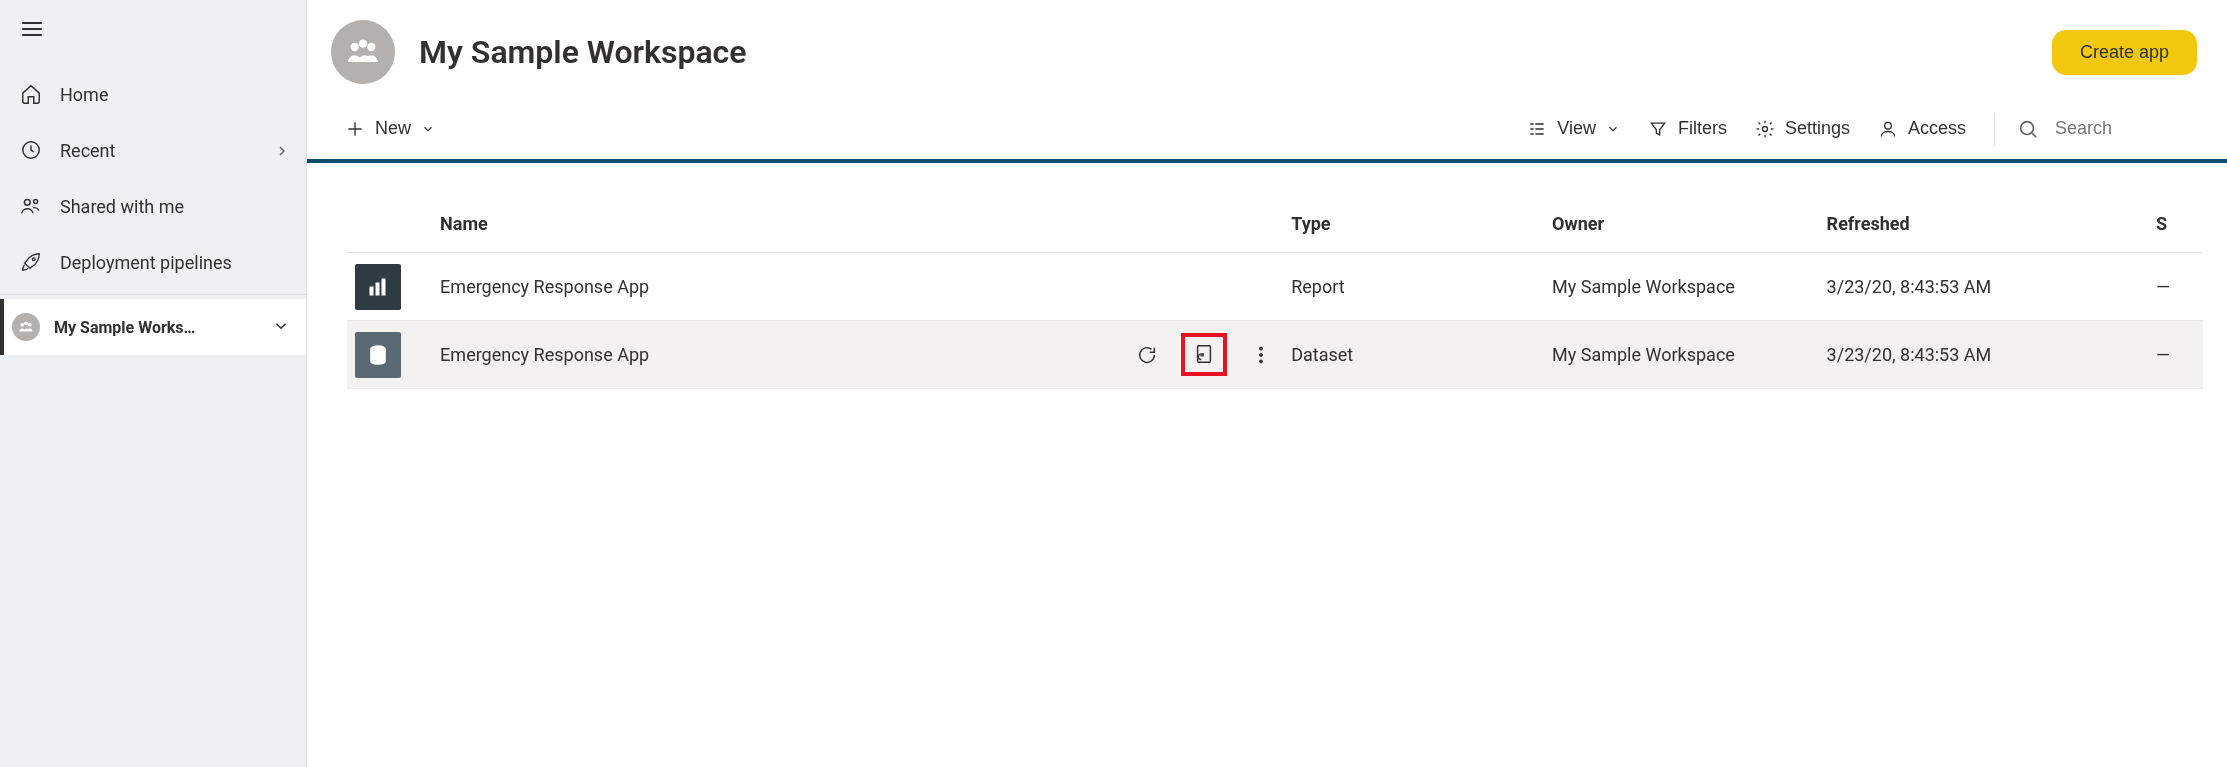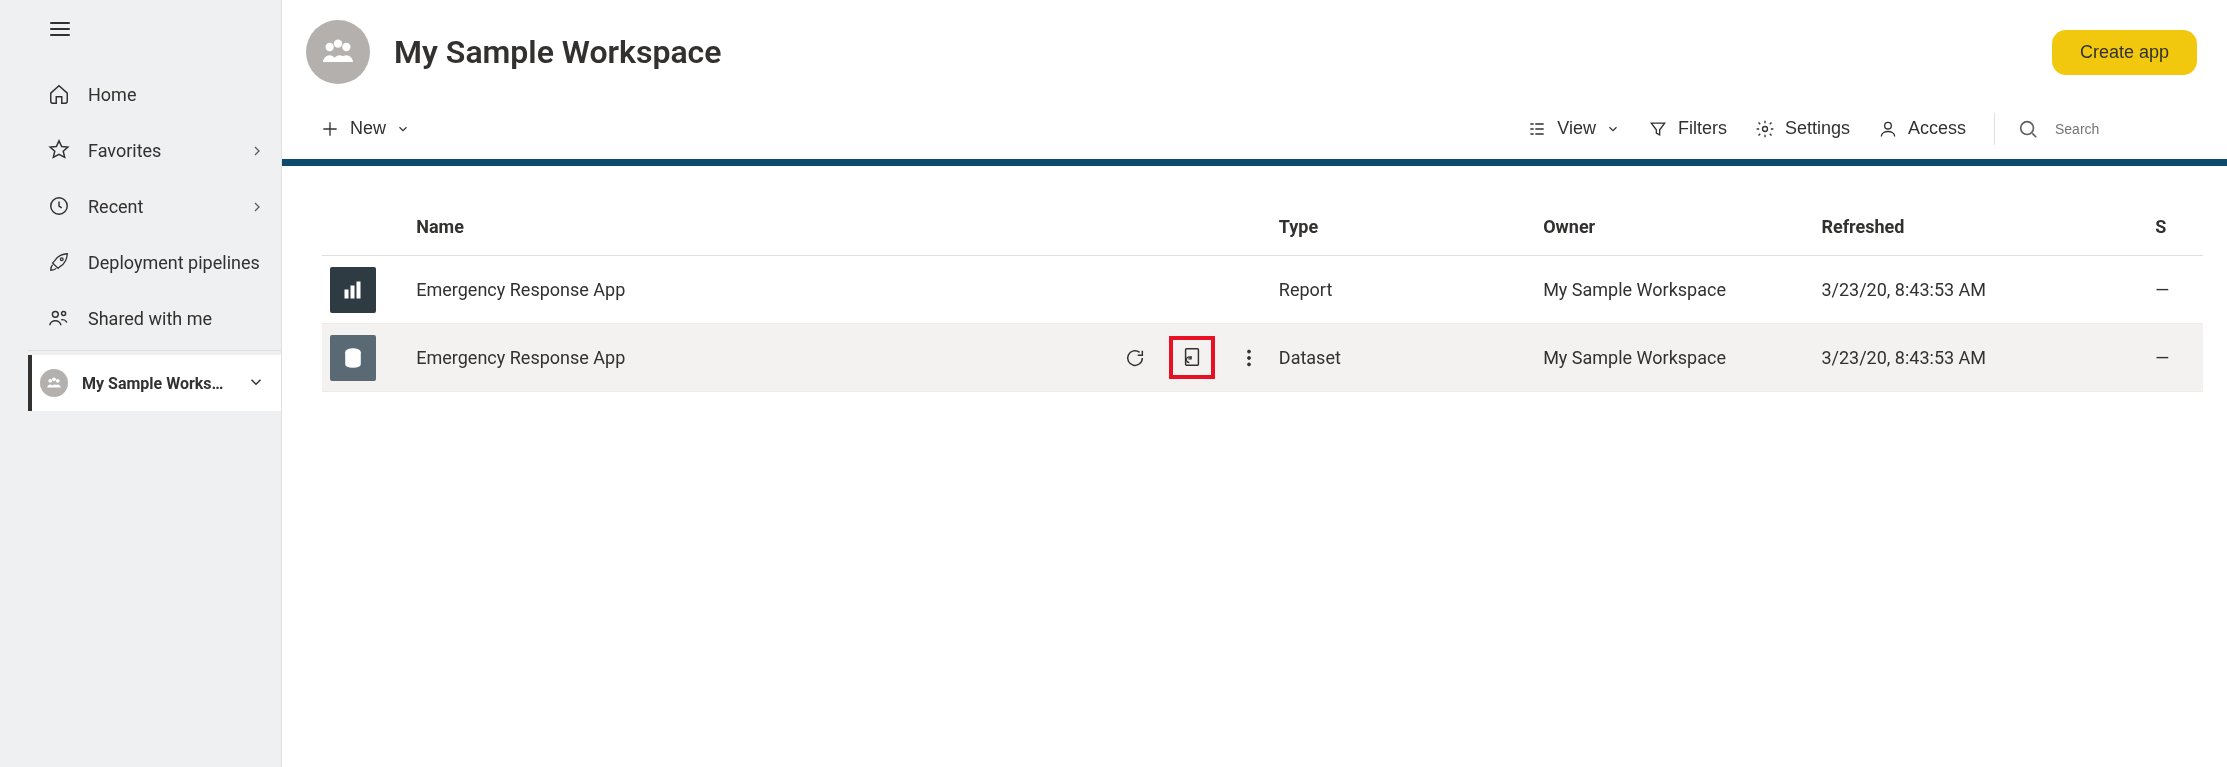--- a/index.html
+++ b/index.html
@@ -10,26 +10,25 @@
     background: #fff;
     overflow: hidden;
   }
   .app {
     display: flex;
     width: 100%;
     height: 100vh;
   }
   
   .sidebar {
-    width: 282px;
+    width: 307px;
     background: #eff0f1;
     border-right: 1px solid #e1dfdd;
     display: flex;
     flex-direction: column;
-    padding-left: 28px;
   }
   .hamburger {
     padding: 17px 20px 17px 20px;
   }
   .hamburger svg { width: 24px; height: 24px; display:block; }
   .nav-group { padding-top: 8px; }
   .nav-item {
     display: flex;
     align-items: center;
     height: 56px;
@@ -107,21 +106,21 @@
     font-weight: 400;
     border-radius: 14px;
     cursor: pointer;
     margin-right: 6px;
   }
   
   .toolbar {
     display: flex;
     align-items: center;
     padding: 6px 24px 12px 24px;
-    border-bottom: 7px solid #0c4a6e;
+    border-bottom: 4px solid #0c4a6e;
     gap: 0;
     justify-content: flex-end;
   }
   .tool-btn {
     display: inline-flex;
     align-items: center;
     padding: 8px 14px;
     font-size: 18px;
     color: #323130;
     cursor: pointer;
@@ -132,21 +131,21 @@
   .tool-btn svg { width:20px;height:20px;stroke:#323130; }
   .tool-btn .caret { width:14px;height:14px;}
   .toolbar-spacer { flex:1; }
   .toolbar-divider { width:1px;height:32px;background:#e1dfdd;margin:0 14px; }
   .search-box {
     display:flex;align-items:center;gap:16px;
     padding: 6px 8px;
   }
   .search-box svg { width:22px;height:22px;stroke:#605e5c;}
   .search-box input {
-    border:none;outline:none;font-size:14px;color:#0f766e;background:transparent;
+    border:none;outline:none;font-size:18px;color:#0f766e;background:transparent;
     width: 140px;
   }
 
   
   .table-wrap {
     padding: 36px 24px 0 40px;
   }
   .table {
     width: 100%;
     border-collapse: collapse;
@@ -214,63 +213,50 @@
         <span class="nav-icon">
           <svg viewBox="0 0 24 24" fill="none">
               <path d="M3 11l9-8 9 8v9a2 2 0 0 1-2 2h-4v-7h-6v7H5a2 2 0 0 1-2-2z" stroke="#323130" stroke-width="1.6"></path>
             </svg>
         </span>
         <span class="nav-label">Home</span>
       </div>
       <div class="nav-item">
         <span class="nav-icon">
           <svg viewBox="0 0 24 24" fill="none">
-              <path d="M12 2l2.9 6.2 6.8.6-5.1 4.5 1.6 6.7L12 16.8 5.8 20l1.6-6.7L2.3 8.8l6.8-.6z" stroke="#323130" stroke-width="1.6"></path>
-            </svg>
-        </span>
-        <span class="nav-label">Favorites</span>
-        <span class="chevron">
-          <svg viewBox="0 0 24 24" fill="none">
-              <path d="M9 6l6 6-6 6" stroke="#605e5c" stroke-width="2"></path>
-            </svg>
-        </span>
-      </div>
-      <div class="nav-item">
-        <span class="nav-icon">
-          <svg viewBox="0 0 24 24" fill="none">
               <circle cx="12" cy="12" r="9" stroke="#323130" stroke-width="1.6"></circle>
               <path d="M12 7v5l3 2" stroke="#323130" stroke-width="1.6"></path>
             </svg>
         </span>
         <span class="nav-label">Recent</span>
         <span class="chevron">
           <svg viewBox="0 0 24 24" fill="none">
               <path d="M9 6l6 6-6 6" stroke="#605e5c" stroke-width="2"></path>
             </svg>
         </span>
       </div>
       <div class="nav-item">
         <span class="nav-icon">
           <svg viewBox="0 0 24 24" fill="none">
-              <path d="M5 15c-2 2-2 6-2 6s4 0 6-2m-2-8c3-6 10-8 14-8 0 4-2 11-8 14l-2 2-6-6z" stroke="#323130" stroke-width="1.4"></path>
-              <circle cx="15" cy="9" r="1.5" stroke="#323130" stroke-width="1.4"></circle>
-            </svg>
-        </span>
-        <span class="nav-label">Deployment pipelines</span>
-      </div>
-      <div class="nav-item">
-        <span class="nav-icon">
-          <svg viewBox="0 0 24 24" fill="none">
               <circle cx="8" cy="8" r="3.2" stroke="#323130" stroke-width="1.6"></circle>
               <path d="M2 20c0-3 3-5 6-5s6 2 6 5" stroke="#323130" stroke-width="1.6"></path>
               <circle cx="17" cy="7" r="2.2" stroke="#323130" stroke-width="1.6"></circle>
               <path d="M14.5 14c2-.5 5 .5 6 3" stroke="#323130" stroke-width="1.6"></path>
             </svg>
         </span>
         <span class="nav-label">Shared with me</span>
+      </div>
+      <div class="nav-item">
+        <span class="nav-icon">
+          <svg viewBox="0 0 24 24" fill="none">
+              <path d="M5 15c-2 2-2 6-2 6s4 0 6-2m-2-8c3-6 10-8 14-8 0 4-2 11-8 14l-2 2-6-6z" stroke="#323130" stroke-width="1.4"></path>
+              <circle cx="15" cy="9" r="1.5" stroke="#323130" stroke-width="1.4"></circle>
+            </svg>
+        </span>
+        <span class="nav-label">Deployment pipelines</span>
       </div>
     </nav>
     <div class="nav-divider"></div>
     <div class="workspace-current">
       <span class="ws-avatar">
         <svg viewBox="0 0 24 24">
             <circle cx="7" cy="9" r="2.5"></circle>
             <circle cx="12" cy="7" r="2.5"></circle>
             <circle cx="17" cy="9" r="2.5"></circle>
             <path d="M3 18c0-2 2-4 4-4s4 2 4 4M9 18c0-2 2-4 4-4s4 2 4 4M13 18c0-2 2-4 4-4s4 2 4 4"></path>

